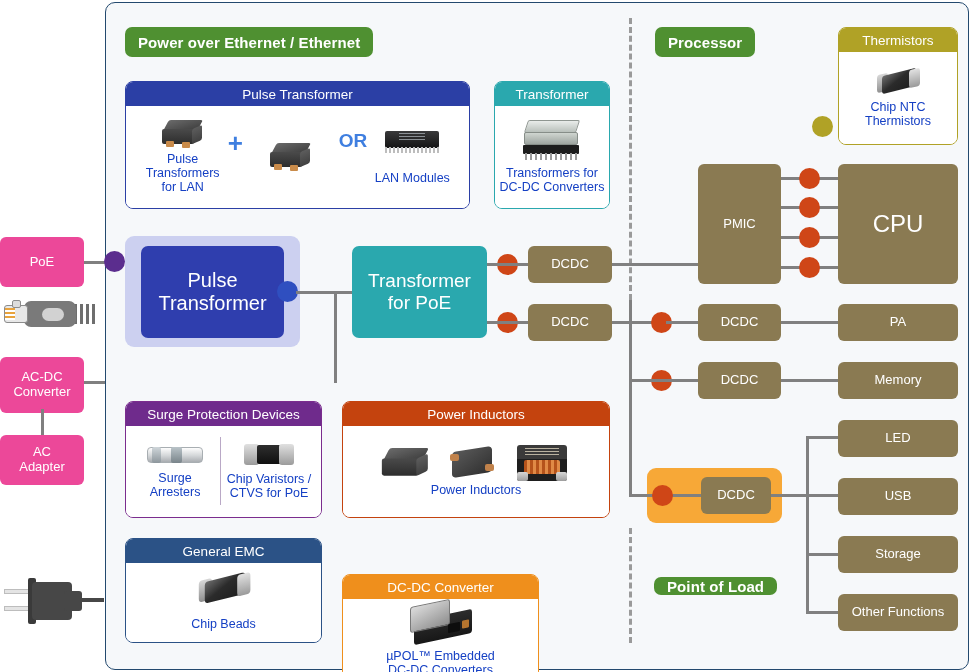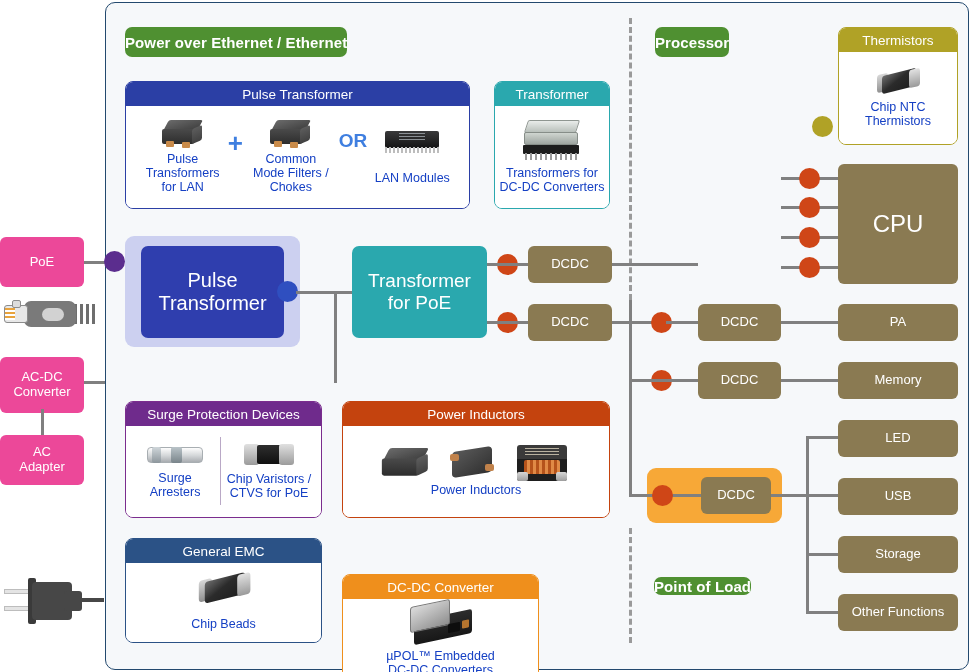--- a/index.html
+++ b/index.html
@@ -26,21 +26,21 @@
 
   
   .badge {
     background: #4f9031;
     color: #ffffff;
     border-radius: 7px;
     font-size: 15px;
     font-weight: bold;
     display: flex; align-items: center; justify-content: flex-end;
     letter-spacing: .1px;
-    padding: 0 0;
+    padding: 0 13px;
   }
 
   
   .card {
     background: #ffffff;
     border-radius: 8px;
     overflow: hidden;
     display: flex; flex-direction: column;
   }
   .card-head {
@@ -421,23 +421,20 @@
       </div>
       <div class="plus-sign" style="align-self:flex-start; margin-top:16px;">+</div>
       <div class="item" style="width:88px;">
         <div class="chip-ind">
           <div class="top"></div>
             <div class="front"></div>
             <div class="side"></div>
           <div class="leg"></div>
             <div class="leg2"></div>
         </div>
-        <div class="cap" style="white-space:pre-line;">Common
-Mode Filters /
-Chokes</div>
       </div>
       <div class="or-sign" style="align-self:flex-start; margin-top:18px;">OR</div>
       <div class="item" style="width:82px; margin-top:2px;">
         <div class="ic">
           <div class="pkg"></div>
             <div class="marks"></div>
             <div class="pins"></div>
         </div>
         <div class="cap" style="white-space:pre-line; margin-top:12px;">LAN Modules</div>
       </div>
@@ -502,20 +499,23 @@
 
   <div class="abs dot dot-orange" style="left:497px; top:312px; width:21px; height:21px;"></div>
   <div class="abs hline" style="left:487px; top:321px; width:41px;"></div>
   <div class="abs fblock olive" style="left:528px; top:304px; width:84px; height:37px;">
     <span>DCDC</span>
   </div>
   <div class="abs hline" style="left:612px; top:321px; width:50px;"></div>
 
   <div class="abs vline" style="left:629px; top:300px; height:196px;"></div>
 
+  <div class="abs fblock olive" style="left:698px; top:164px; width:83px; height:120px;">
+    <span>PMIC</span>
+  </div>
   <div class="abs fblock olive" style="left:838px; top:164px; width:120px; height:120px; font-size:24px;">
     <span>CPU</span>
   </div>
 
   <div class="abs hline" style="left:781px; top:177px; width:57px;"></div>
   <div class="abs dot dot-orange" style="left:799px; top:168px; width:21px; height:21px;"></div>
   <div class="abs hline" style="left:781px; top:206px; width:57px;"></div>
   <div class="abs dot dot-orange" style="left:799px; top:197px; width:21px; height:21px;"></div>
   <div class="abs hline" style="left:781px; top:236px; width:57px;"></div>
   <div class="abs dot dot-orange" style="left:799px; top:227px; width:21px; height:21px;"></div>

